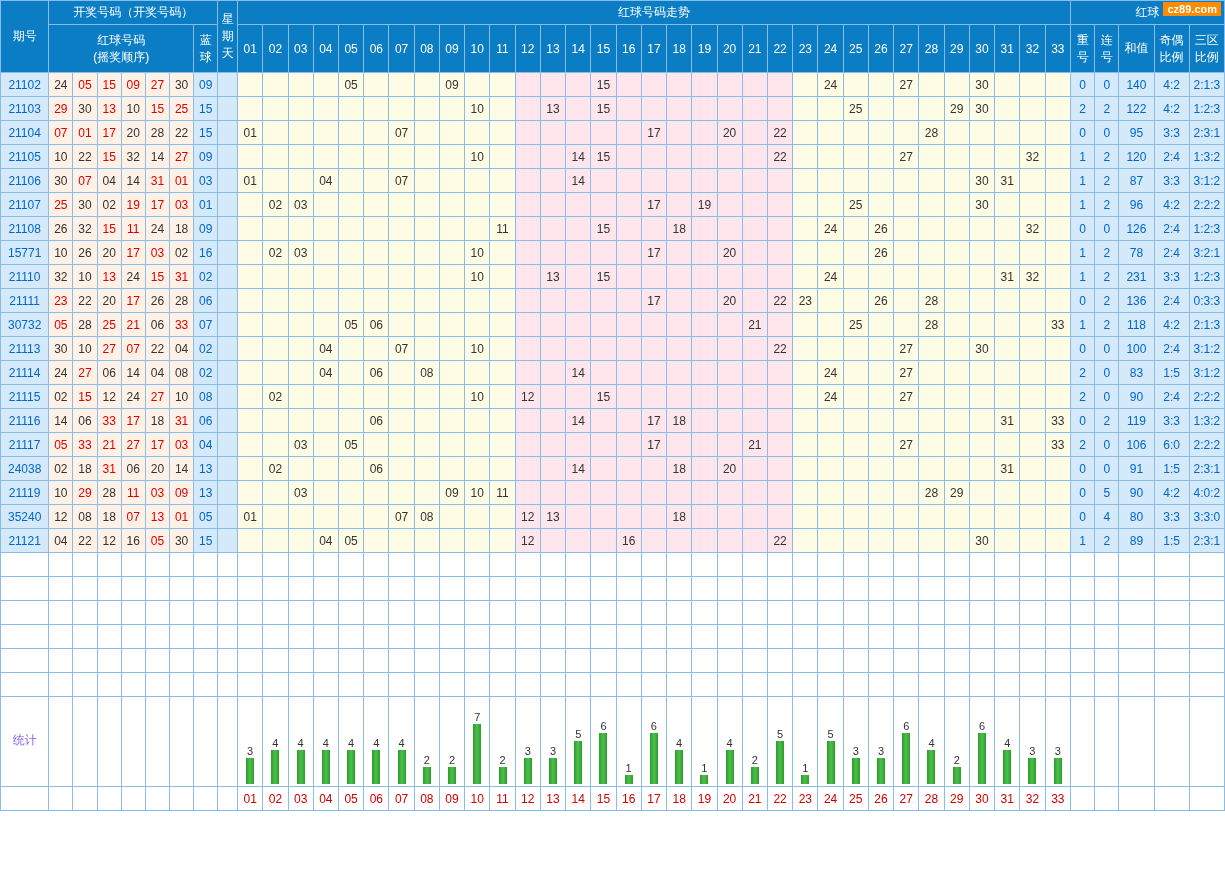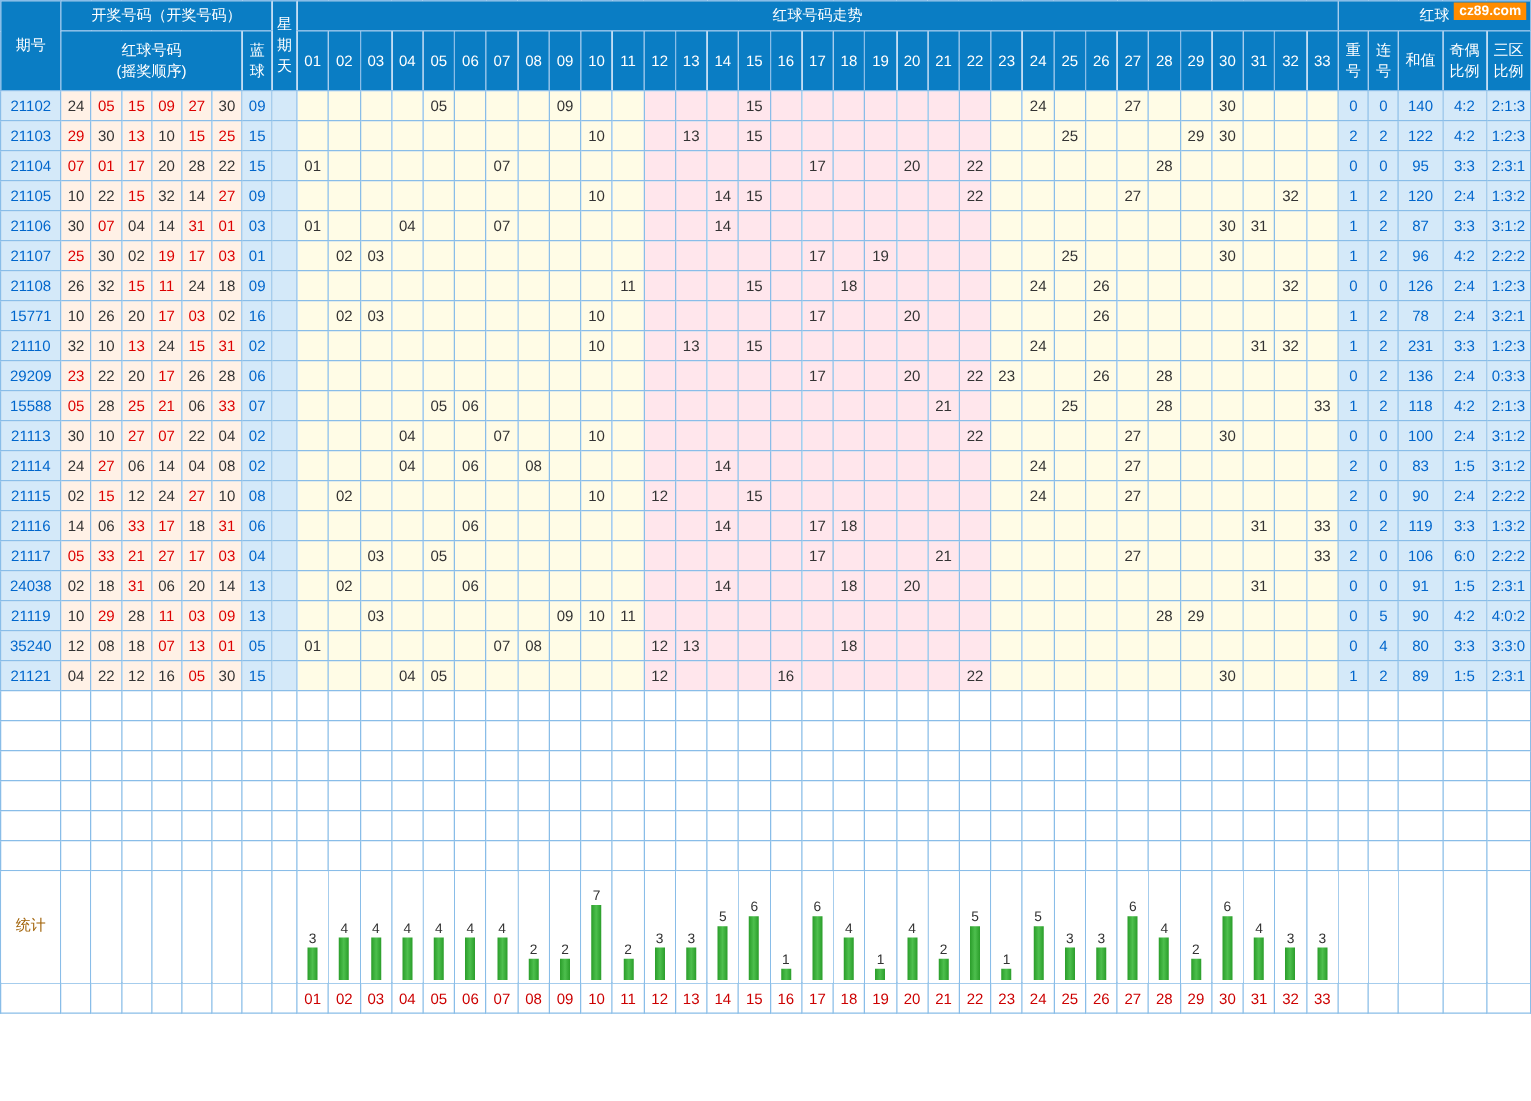--- a/index.html
+++ b/index.html
@@ -24,21 +24,21 @@
 .red-ball.even{color:#333}
 .blue-ball{background:#d4e9f9;color:#0066cc}
 .day-cell{background:#d4e9f9}
 .zone1{background:#fffce6}
 .zone2{background:#ffe6ec}
 .zone3{background:#fffce6}
 .hit{color:#333;font-weight:normal}
 .stat-cell{background:#d4e9f9;color:#0066cc}
 .empty-row td{background:#fff;height:24px}
 .stats-row td{background:#fff;height:90px;position:relative;vertical-align:bottom;padding-bottom:2px}
-.stats-label{background:#d4e9f9;color:#a16207}
+.stats-label{background:#d4e9f9;color:#8b5cf6}
 .bar-wrap{display:flex;flex-direction:column;align-items:center;justify-content:flex-end;height:100%}
 .bar-val{font-size:11px;color:#333;margin-bottom:1px}
 .bar{width:8px;background:linear-gradient(90deg,#2a9d2a,#4dbf4d,#2a9d2a)}
 .footer-row td{background:#fff;color:#c00;height:24px}
 </style>
 </head>
 <body>
 <div class="container">
 <div class="watermark">cz89.com</div>
 
@@ -581,21 +581,21 @@
           <td class="zone3 hit">31</td>
           <td class="zone3 hit">32</td>
           <td class="zone3"></td>
           <td class="stat-cell">1</td>
           <td class="stat-cell">2</td>
           <td class="stat-cell">231</td>
           <td class="stat-cell">3:3</td>
           <td class="stat-cell">1:2:3</td>
         </tr>
         <tr>
-          <td class="period">29209</td>
+          <td class="period">21111</td>
           <td class="red-ball odd" style="color: rgb(221, 0, 0);">23</td>
           <td class="red-ball even" style="color: rgb(51, 51, 51);">22</td>
           <td class="red-ball even" style="color: rgb(51, 51, 51);">20</td>
           <td class="red-ball odd" style="color: rgb(221, 0, 0);">17</td>
           <td class="red-ball even" style="color: rgb(51, 51, 51);">26</td>
           <td class="red-ball even" style="color: rgb(51, 51, 51);">28</td>
           <td class="blue-ball">06</td>
           <td class="day-cell"></td>
           <td class="zone1"></td>
           <td class="zone1"></td>
@@ -630,21 +630,21 @@
           <td class="zone3"></td>
           <td class="zone3"></td>
           <td class="zone3"></td>
           <td class="stat-cell">0</td>
           <td class="stat-cell">2</td>
           <td class="stat-cell">136</td>
           <td class="stat-cell">2:4</td>
           <td class="stat-cell">0:3:3</td>
         </tr>
         <tr>
-          <td class="period">15588</td>
+          <td class="period">30732</td>
           <td class="red-ball odd" style="color: rgb(221, 0, 0);">05</td>
           <td class="red-ball even" style="color: rgb(51, 51, 51);">28</td>
           <td class="red-ball odd" style="color: rgb(221, 0, 0);">25</td>
           <td class="red-ball odd" style="color: rgb(221, 0, 0);">21</td>
           <td class="red-ball even" style="color: rgb(51, 51, 51);">06</td>
           <td class="red-ball odd" style="color: rgb(221, 0, 0);">33</td>
           <td class="blue-ball">07</td>
           <td class="day-cell"></td>
           <td class="zone1"></td>
           <td class="zone1"></td>

